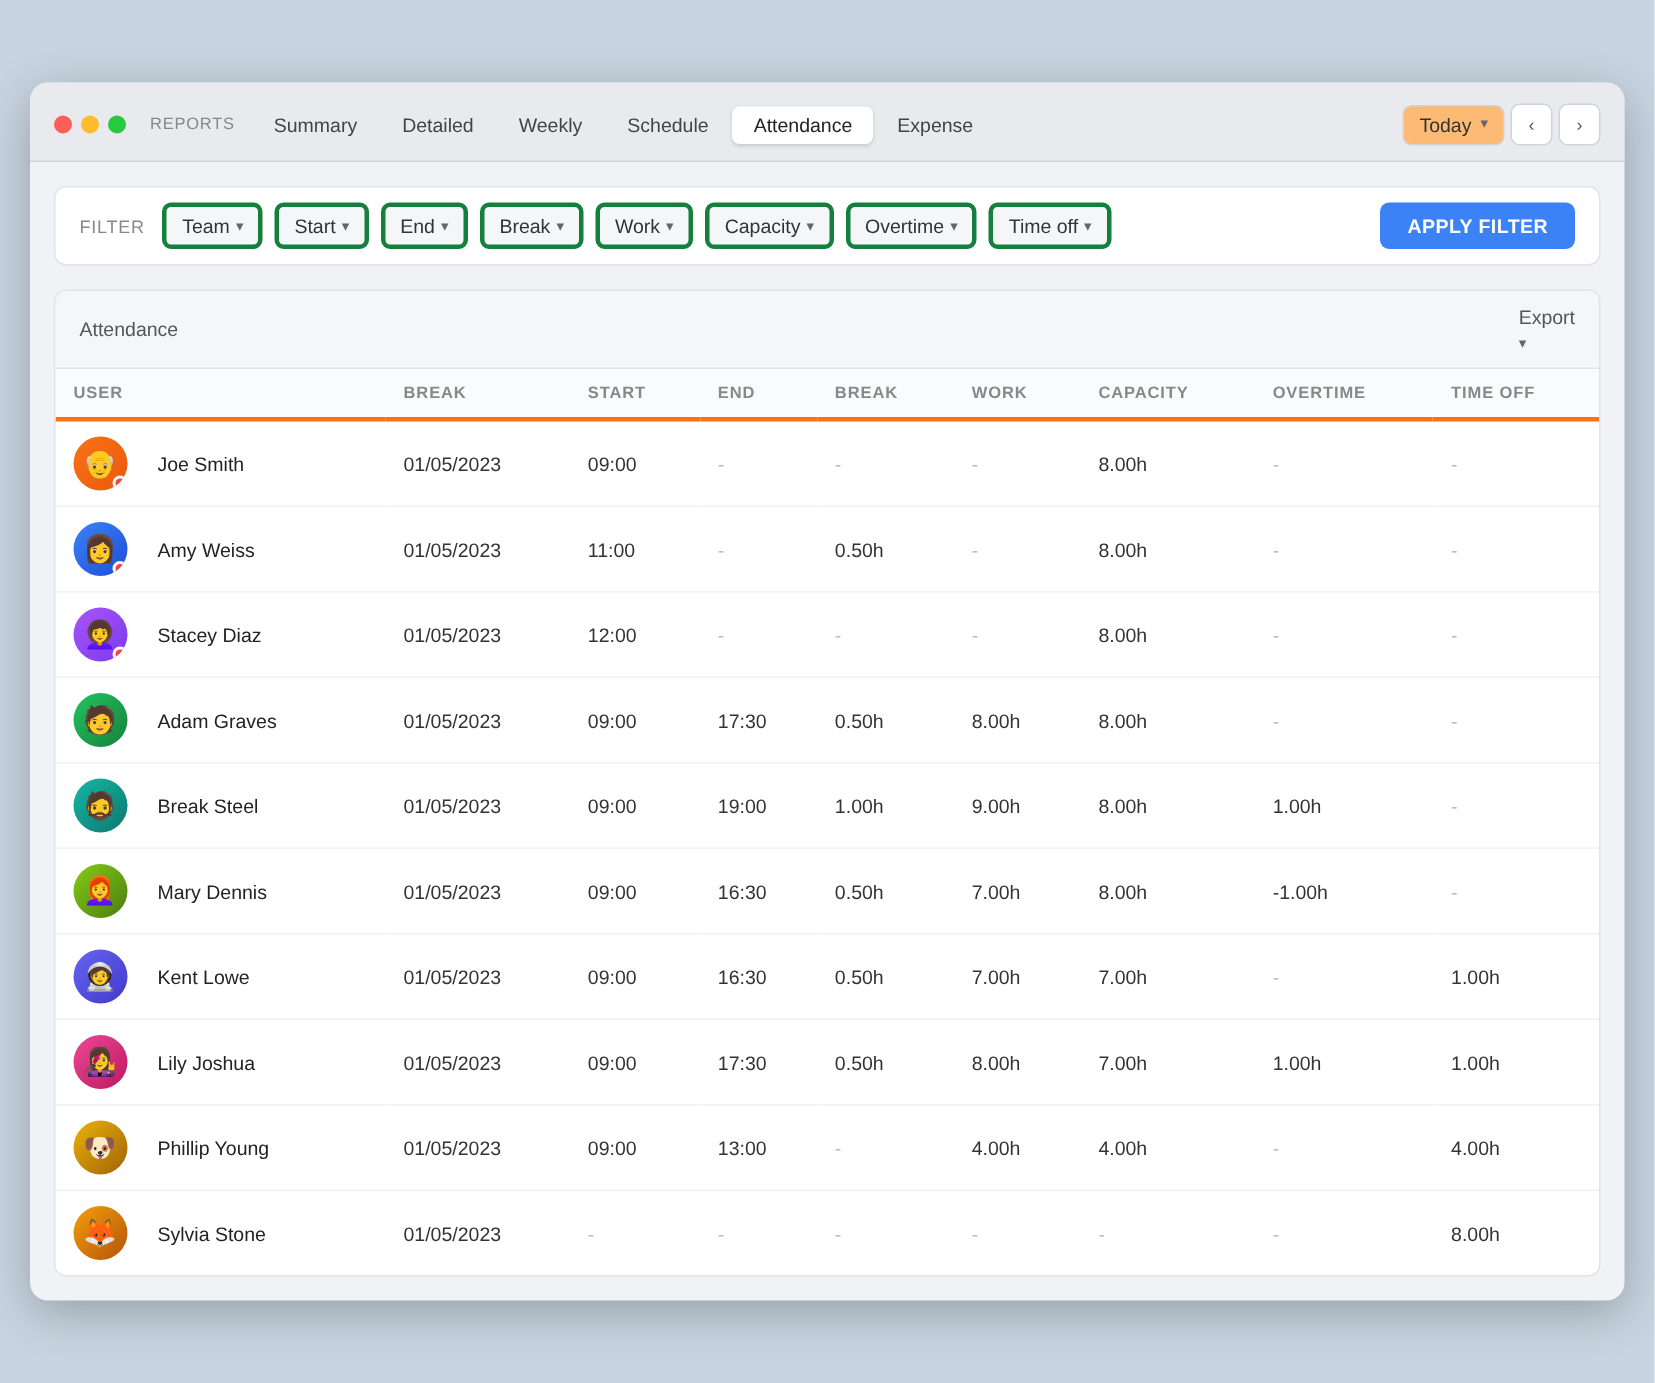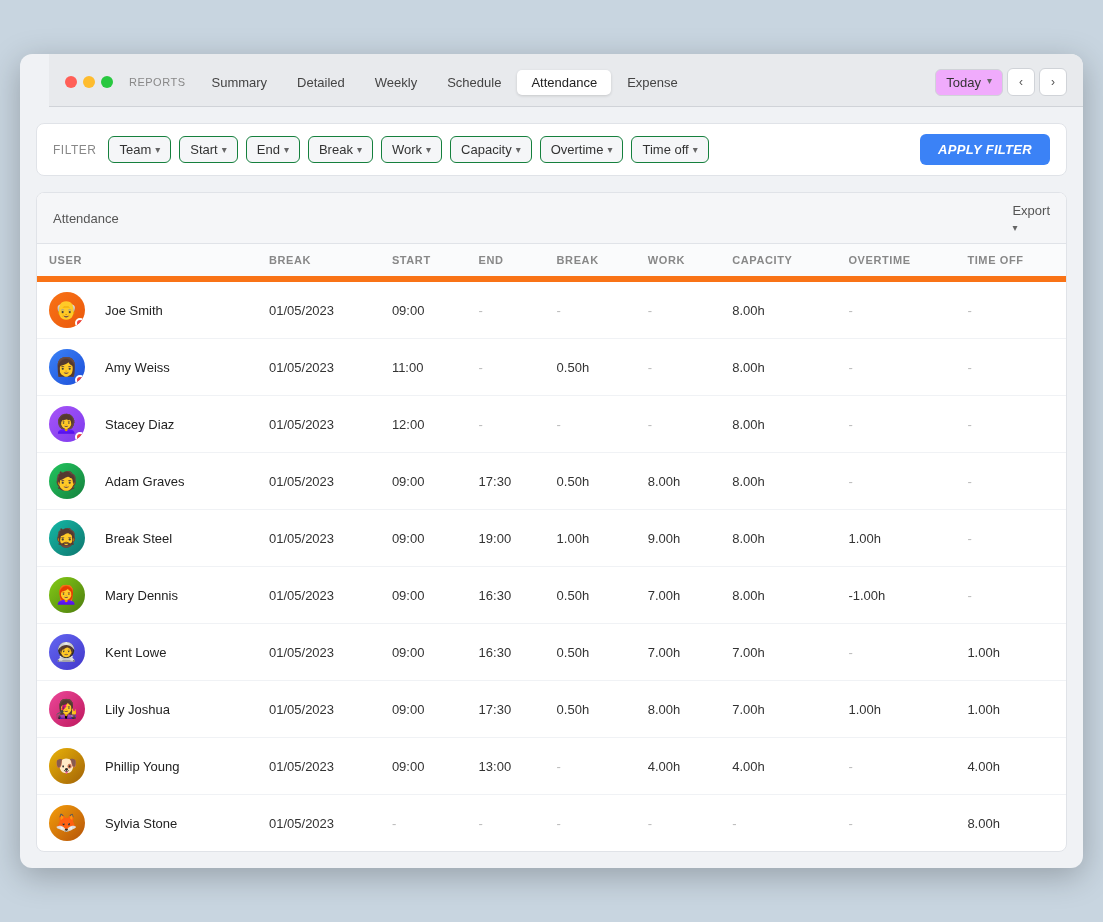--- a/index.html
+++ b/index.html
@@ -17,21 +17,20 @@
       border-radius: 12px;
       box-shadow: 0 8px 32px rgba(0,0,0,0.25);
       overflow: hidden;
     }
     .titlebar {
       background: #e8eaed;
       padding: 14px 16px 10px;
       display: flex;
       align-items: center;
       border-bottom: 1px solid #d0d3d8;
-      margin-left: 29px;
     }
     .traffic-lights {
       display: flex;
       gap: 6px;
       margin-right: 16px;
     }
     .tl {
       width: 12px; height: 12px;
       border-radius: 50%;
     }
@@ -69,21 +68,21 @@
     }
     .nav-right {
       display: flex;
       align-items: center;
       gap: 4px;
       margin-left: auto;
     }
     .today-btn {
       display: flex;
       gap: 6px;
-      background: #f0abfc;
+      background: #fdba74;
       border: 1px solid #d0d3d8;
       border-radius: 6px;
       padding: 5px 10px;
       font-size: 13px;
       cursor: pointer;
       color: #333;
     }
     .nav-arrow {
       background: #fff;
       border: 1px solid #d0d3d8;
@@ -113,40 +112,39 @@
       color: #888;
       font-weight: 500;
       letter-spacing: 0.5px;
       margin-right: 4px;
     }
     .filter-chip {
       display: flex;
       align-items: center;
       gap: 4px;
       background: #f5f6f8;
-      border: 1px solid #15803d;
+      border: 3px solid #15803d;
       border-radius: 6px;
       padding: 5px 10px;
       font-size: 13px;
       cursor: pointer;
       color: #333;
     }
     .chevron { font-size: 10px; color: #666; }
     .apply-btn {
       margin-left: auto;
       background: #3b82f6;
       color: #fff;
       border: none;
       border-radius: 6px;
       padding: 8px 18px;
       font-size: 13px;
       font-weight: 600;
       cursor: pointer;
       letter-spacing: 0.3px;
-      font-style: italic;
     }
     .table-container {
       background: #fff;
       border: 1px solid #e0e3e8;
       border-radius: 8px;
       overflow: hidden;
     }
     .table-header-bar {
       display: flex;
       align-items: center;
@@ -179,21 +177,21 @@
     thead tr {
       background: #fafbfc;
     }
     thead th {
       text-align: left;
       font-size: 11px;
       font-weight: 600;
       color: #888;
       letter-spacing: 0.6px;
       padding: 10px 12px;
-      border-bottom: 6px solid #f97316;
+      border-bottom: 3px solid #f97316;
     }
     tbody tr {
       border-bottom: 1px solid #f0f2f5;
     }
     tbody tr:last-child { border-bottom: none; }
     tbody td {
       padding: 10px 12px;
       font-size: 13px;
       color: #333;
       vertical-align: middle;

